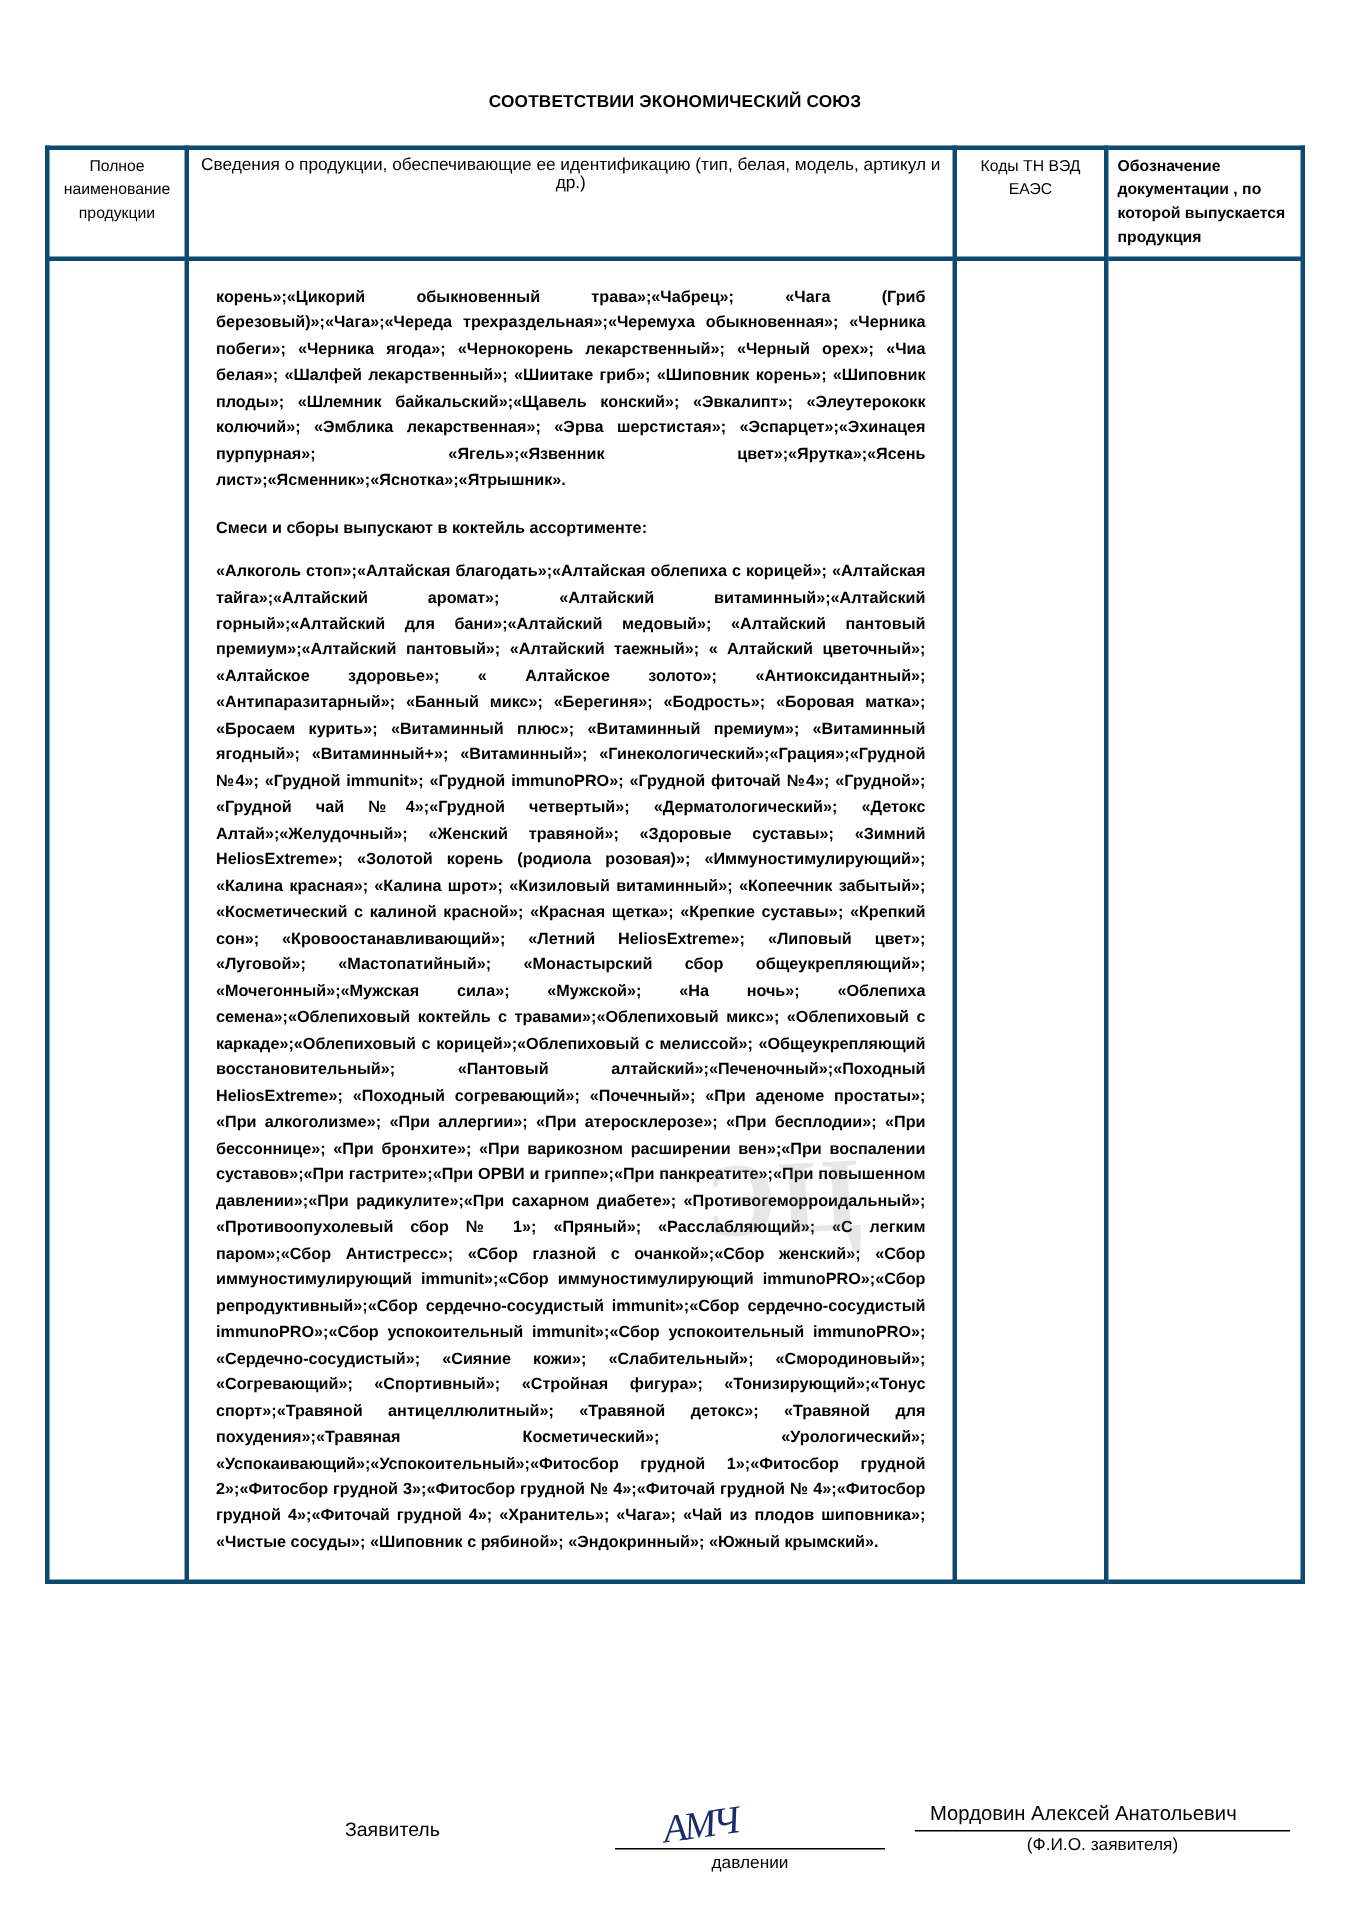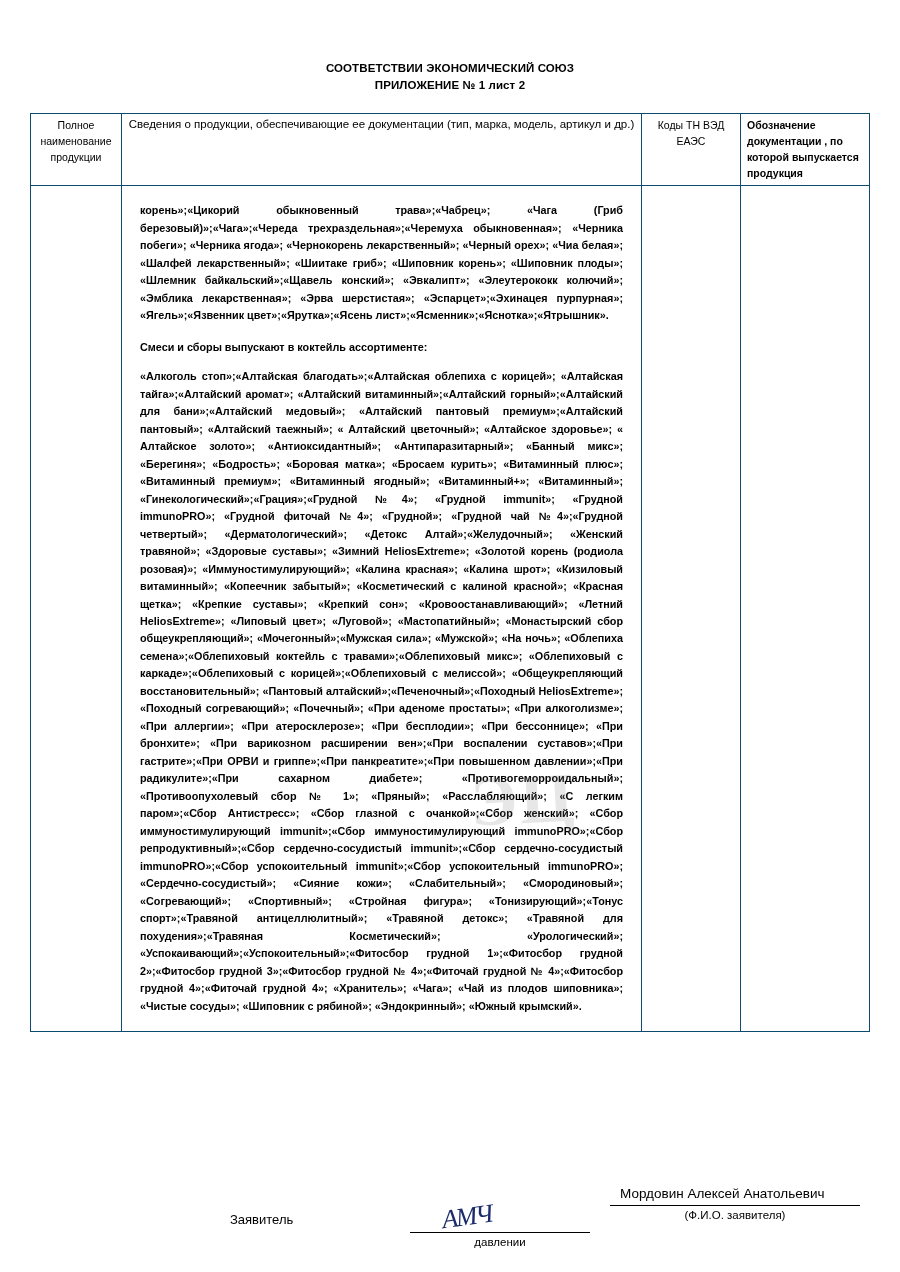--- a/index.html
+++ b/index.html
@@ -32,21 +32,21 @@
   .header div {
     letter-spacing: 0.1px;
   }
   table.main {
     border-collapse: collapse;
     width: 840px;
     margin: 20px auto 0 auto;
     table-layout: fixed;
   }
   table.main th, table.main td {
-    border: 1px solid #0c4a6e;
+    border: 3px solid #0c4a6e;
     vertical-align: top;
     padding: 4px 6px;
   }
   th.col-name {
     width: 78px;
     font-size: 10.5px;
     font-weight: normal;
     text-align: center;
     vertical-align: top;
     padding-top: 14px;
@@ -137,21 +137,21 @@
     transform: rotate(-8deg);
     letter-spacing: -2px;
   }
   .sign-caption {
     font-size: 11.5px;
     margin-top: 3px;
   }
   .name-block {
     position: absolute;
     right: 10px;
-    top: 1px;
+    top: 16px;
     width: 250px;
     text-align: center;
   }
   .name-text {
     font-size: 13.5px;
     line-height: 1.35;
     text-align: left;
     padding-left: 10px;
   }
   .name-line {
@@ -163,28 +163,27 @@
     margin-top: 3px;
   }
 </style>
 </head>
 <body>
 
 <div class="page">
 
   <div class="header">
     <div>СООТВЕТСТВИИ ЭКОНОМИЧЕСКИЙ СОЮЗ</div>
-    <div>ПРИЛОЖЕНИЕ № 1 лист 2</div>
   </div>
 
   <table class="main">
     <thead>
       <tr>
         <th class="col-name">Полное наименование продукции</th>
-        <th class="col-info">Сведения о продукции, обеспечивающие ее документации (тип, марка, модель, артикул и др.)</th>
+        <th class="col-info">Сведения о продукции, обеспечивающие ее идентификацию (тип, белая, модель, артикул и др.)</th>
         <th class="col-codes">Коды ТН ВЭД ЕАЭС</th>
         <th class="col-doc">Обозначение документации , по которой выпускается продукция</th>
       </tr>
     </thead>
     <tbody>
       <tr>
         <td class="body-name"></td>
         <td class="body-info">
           <p>корень»;«Цикорий обыкновенный трава»;«Чабрец»; «Чага (Гриб березовый)»;«Чага»;«Череда трехраздельная»;«Черемуха обыкновенная»; «Черника побеги»; «Черника ягода»; «Чернокорень лекарственный»; «Черный орех»; «Чиа белая»; «Шалфей лекарственный»; «Шиитаке гриб»; «Шиповник корень»; «Шиповник плоды»; «Шлемник байкальский»;«Щавель конский»; «Эвкалипт»; «Элеутерококк колючий»; «Эмблика лекарственная»; «Эрва шерстистая»; «Эспарцет»;«Эхинацея пурпурная»; «Ягель»;«Язвенник цвет»;«Ярутка»;«Ясень лист»;«Ясменник»;«Яснотка»;«Ятрышник».</p>
           <p class="gap">Смеси и сборы выпускают в коктейль ассортименте:</p>

